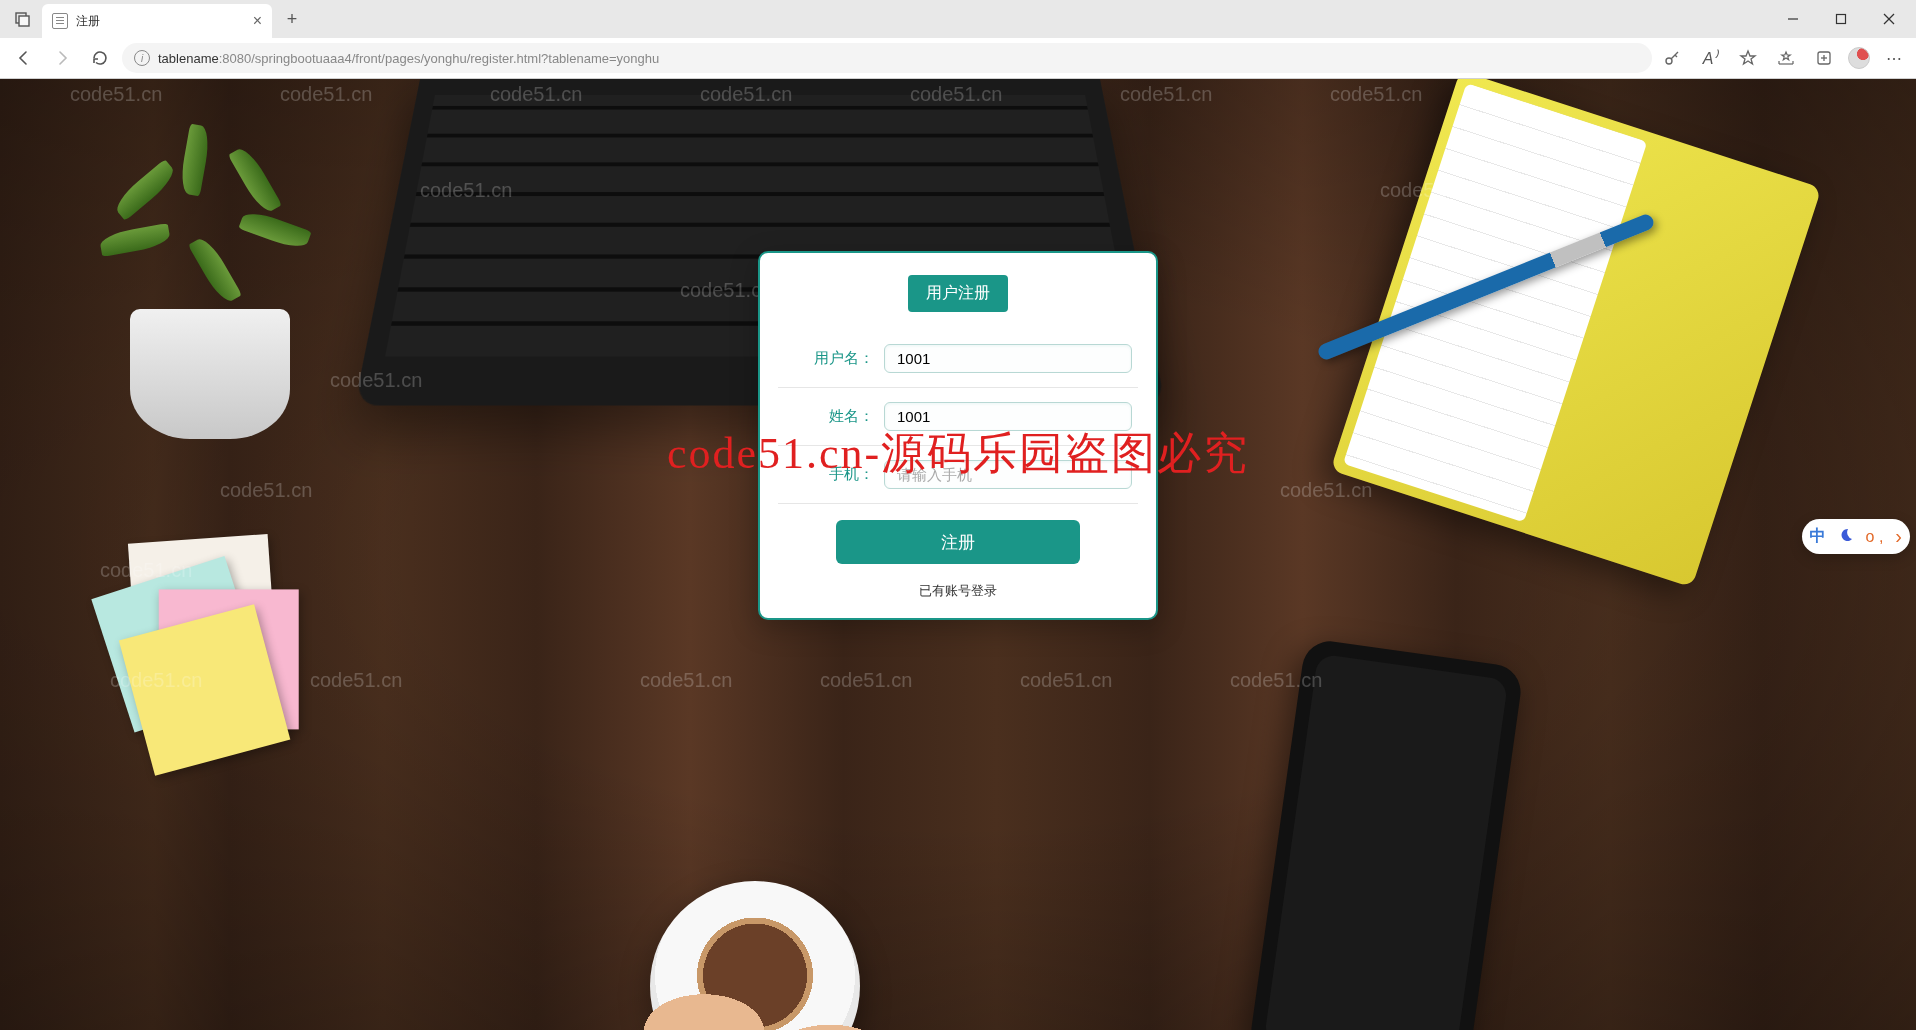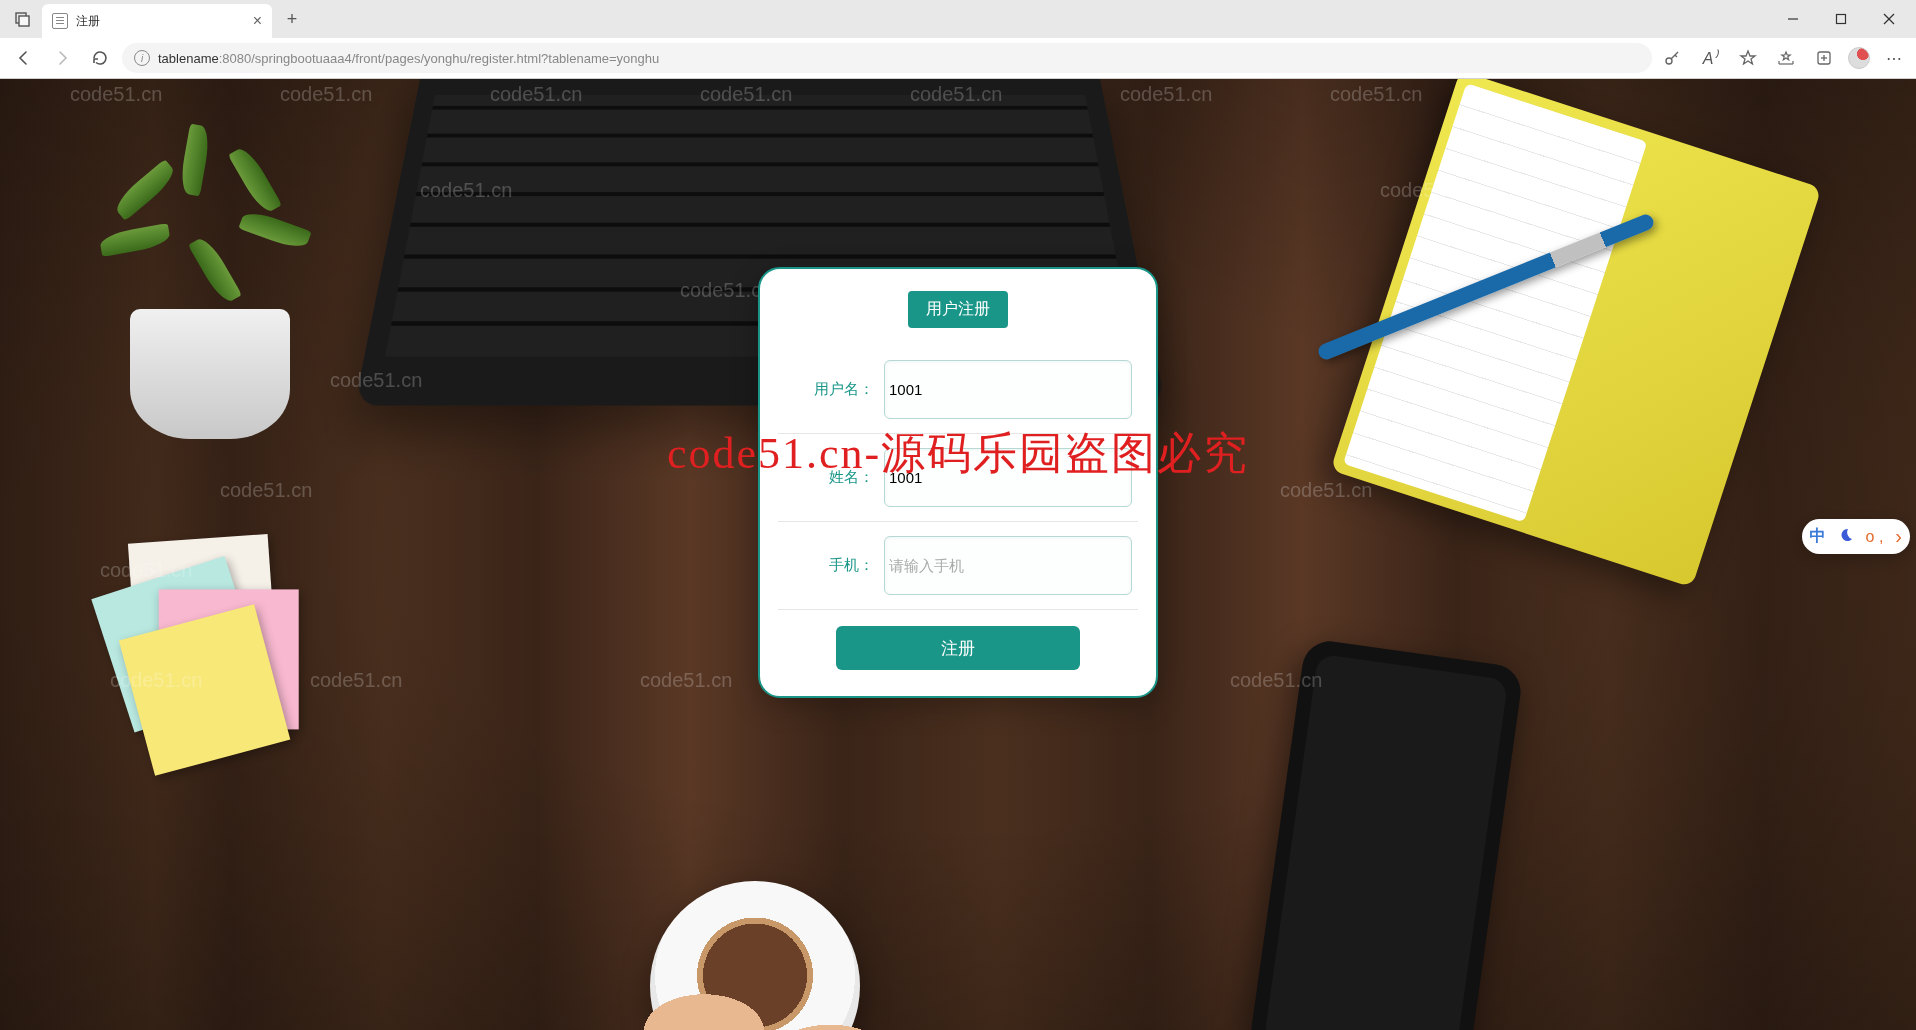--- a/index.html
+++ b/index.html
@@ -239,24 +239,24 @@
 }
 .hand {
   position:absolute; left:20px; top:120px; width:280px; height:200px;
   background: radial-gradient(ellipse at 30% 40%, #e8b890 0 60px, transparent 60px),
               radial-gradient(ellipse at 75% 50%, #e8b890 0 55px, transparent 55px);
 }
 
 
 .register-card {
   position:absolute;
-  left:50%; top:188px; transform: translateX(-50%);
+  left:50%; top:172px; transform: translateX(-50%);
   width: 400px;
   background:#fff;
-  border-radius: 22px;
+  border-radius: 10px;
   border: 2px solid #1a9688;
   box-shadow: 0 8px 28px rgba(0,0,0,0.25);
   z-index: 40;
   padding: 22px 18px 18px;
 }
 .card-header {
   display:flex; justify-content:center; margin-bottom:18px;
 }
 .reg-title {
   background:#1a9688; color:#fff;
@@ -271,24 +271,24 @@
 }
 .form-row:last-of-type { border-bottom:none; }
 .form-label {
   width: 90px;
   text-align:right;
   color:#1a9688;
   font-size:15px;
 }
 .form-input {
   flex:1;
-  height: 59px;
+  height: 29px;
   border: 1px solid #b8d8d4;
   border-radius: 6px;
-  padding: 0 4px;
+  padding: 0 12px;
   font-size: 15px;
   background: #fdfefe;
   box-shadow: 0 1px 3px rgba(26,150,136,0.08) inset;
 }
 .form-input::placeholder { color:#aaa; }
 .submit-row { padding: 16px 6px 8px; }
 .submit-btn {
   display:block; width: 70%; margin: 0 auto;
   height: 44px; background:#1a9688; color:#fff;
   border:none; border-radius:6px; font-size:17px;
@@ -481,20 +481,21 @@
     </div>
 
     <div class="form-row">
       <div class="form-label">手机：</div>
       <input class="form-input" type="text" placeholder="请输入手机" style="">
     </div>
 
     <div class="submit-row">
       <button class="submit-btn">注册</button>
     </div>
+    <div class="login-link">已有账号登录</div>
   </div>
 
   <div class="side-widget">
     <span class="sw-item lang">中</span>
     <span class="sw-item moon">
       <svg width="16" height="16" viewBox="0 0 16 16">
           <path d="M10 2a6 6 0 1 0 4 10A7 7 0 0 1 10 2z" fill="#3a5ad8"></path>
         </svg>
     </span>
     <span class="sw-item" style="color:#e36a2a">o ,</span>

